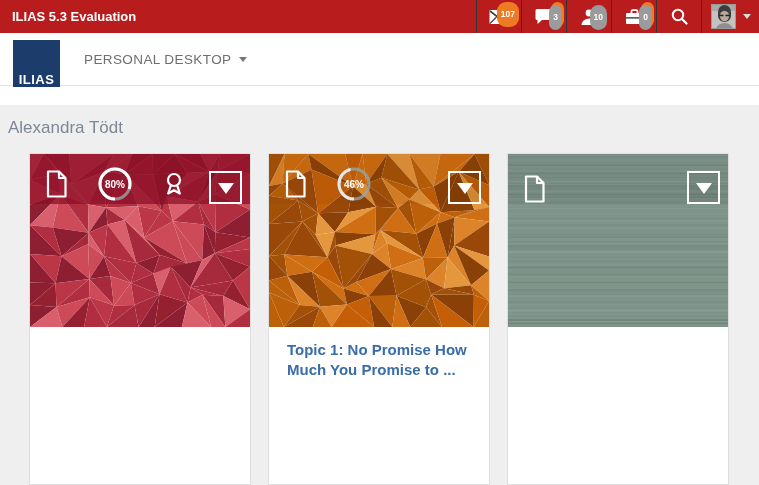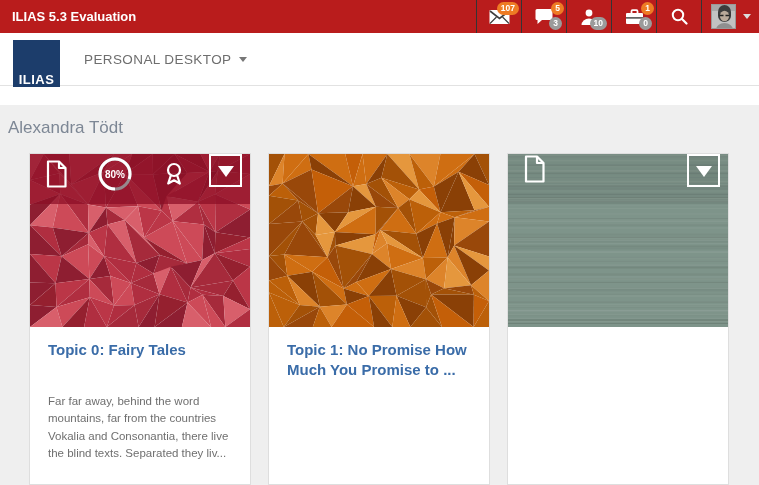--- a/index.html
+++ b/index.html
@@ -7,21 +7,21 @@
               font-family:"Liberation Sans", sans-serif; }
 
   
   .topbar { height:33px; background:#b91c1c; display:flex; align-items:stretch; }
   .topbar-title { flex:1; color:#fff; font-size:13px; font-weight:bold; line-height:33px; padding-left:12px; }
   .topbar-items { display:flex; }
   .topbar-item { width:45px; display:flex; align-items:center; justify-content:center;
                  position:relative; border-left:1px solid #343434; cursor:pointer; }
   .topbar-item.avatar-item { width:58px; }
   .badge { position:absolute; border-radius:9px; color:#fff; font-size:8.5px; font-weight:bold;
-           padding:1px 4px; line-height:1.25; z-index:2; }
+           padding:7px 4px; line-height:1.25; z-index:2; }
   .badge.orange { background:#ee7b24; }
   .badge.gray   { background:#9b9b9b; }
   .b-tr { top:2px; right:2px; }
   .b-br { bottom:3px; right:4px; }
   .avatar-box { width:25px; height:25px; border:1px solid #9a9a9a; background:#c9c9c9; overflow:hidden; }
   .tb-caret { width:0; height:0; border-left:4px solid transparent; border-right:4px solid transparent;
               border-top:5px solid #dcdcdc; margin-left:7px; }
 
   
   .navbar { height:53px; background:#fff; border-bottom:1px solid #e2e2e2; position:relative; }
@@ -34,21 +34,21 @@
                 border-top:5px solid #777; margin-left:8px; }
 
   
   .content { height:398px; background:#efefef;margin-top:19px; }
   .page-heading { padding:13px 0 0 8px; font-size:17px; color:#7d8795; }
   .cards { display:flex; gap:19px; margin:16px 30px 0; }
   .card { width:220px; height:330px; background:#fff; box-shadow:0 0 0 1px rgba(0,0,0,.07); }
   .card-media { height:173px; position:relative; overflow:hidden; }
   svg.texture { position:absolute; inset:0; width:100%; height:100%; display:block; }
   .card-band { position:absolute; top:0; left:0; right:0; height:50px;
-               display:flex; align-items:flex-start; padding:0 8px 0 14px; }
+               display:flex; align-items:flex-end; padding:5px 8px 0 14px; }
   .band-group { display:flex; align-items:center; gap:26px; }
   .dd-btn { margin-left:auto; width:33px; height:33px; border:2px solid #fff;
             display:flex; align-items:center; justify-content:center; cursor:pointer; background:rgba(0,0,0,.04); }
   .dd-tri { width:0; height:0; border-left:8px solid transparent; border-right:8px solid transparent;
             border-top:11px solid #fff; margin-top:2px; }
   .ring { width:40px; height:40px; display:block; }
   .ring-bg { fill:none; stroke:rgba(150,165,165,.8); stroke-width:3; }
   .ring-fg { fill:none; stroke:#fff; stroke-width:3; stroke-linecap:butt; }
   .ring-text { fill:#fff; font-size:10px; font-weight:bold; text-anchor:middle;
                font-family:"Liberation Sans", sans-serif; }
@@ -294,24 +294,20 @@
                 <circle cx="13" cy="9" r="6" fill="none" stroke="#fff" stroke-width="2.2"></circle>
                 <path d="M9.8 14.5 L7.2 22.5 L13 19.3 L18.8 22.5 L16.2 14.5" fill="none" stroke="#fff" stroke-width="2.2" stroke-linejoin="round"></path>
               </svg>
             </span>
           </div>
           <div class="dd-btn">
             <span class="dd-tri"></span>
           </div>
         </div>
       </div>
-      <div class="card-body">
-        <div class="card-title">Topic 0: Fairy Tales</div>
-        <div class="card-desc">Far far away, behind the word mountains, far from the countries Vokalia and Consonantia, there live the blind texts. Separated they liv...</div>
-      </div>
     </div>
 
     <div class="card">
       <div class="card-media">
         <svg class="texture" viewBox="0 0 220 173" preserveAspectRatio="none">
             <polygon points="0.0,0.0 15.5,0.0 0.0,32.0" fill="#a35107"></polygon>
             <polygon points="15.5,0.0 13.6,29.4 0.0,32.0" fill="#dd842a"></polygon>
             <polygon points="15.5,0.0 39.4,0.0 13.6,29.4" fill="#cf6e12"></polygon>
             <polygon points="39.4,0.0 42.5,15.5 13.6,29.4" fill="#cf6e12"></polygon>
             <polygon points="39.4,0.0 76.2,0.0 84.0,32.3" fill="#cf6e12"></polygon>
@@ -430,20 +426,39 @@
             <polygon points="99.8,142.1 123.3,173.0 105.1,173.0" fill="#8a4006"></polygon>
             <polygon points="127.5,141.7 157.1,153.2 141.3,173.0" fill="#8a4006"></polygon>
             <polygon points="127.5,141.7 141.3,173.0 123.3,173.0" fill="#cf6e12"></polygon>
             <polygon points="157.1,153.2 162.1,140.4 173.0,173.0" fill="#a35107"></polygon>
             <polygon points="157.1,153.2 173.0,173.0 141.3,173.0" fill="#a35107"></polygon>
             <polygon points="162.1,140.4 204.9,140.7 204.6,173.0" fill="#8a4006"></polygon>
             <polygon points="162.1,140.4 204.6,173.0 173.0,173.0" fill="#c45f08"></polygon>
             <polygon points="204.9,140.7 220.0,147.0 204.6,173.0" fill="#c45f08"></polygon>
             <polygon points="220.0,147.0 220.0,173.0 204.6,173.0" fill="#bc6009"></polygon>
           </svg>
+        <div class="card-band" style="background: rgba(120, 55, 0, 0.12);">
+          <div class="band-group">
+            <span class="icon">
+              <svg width="25" height="30" viewBox="0 0 25 30">
+                <path d="M4 2.5 h11 l6.5 6.5 v18.5 h-17.5 z" fill="none" stroke="#fff" stroke-width="2.2" stroke-linejoin="round"></path>
+                <path d="M15 2.5 v6.5 h6.5" fill="none" stroke="#fff" stroke-width="2.2" stroke-linejoin="round"></path>
+              </svg>
+            </span>
+            <svg class="ring" viewBox="0 0 40 40">
+              <circle class="ring-bg" cx="20" cy="20" r="15"></circle>
+              <circle class="ring-fg" cx="20" cy="20" r="15" transform="rotate(90 20 20)" style="stroke-dasharray: 43.354, 94.2478; stroke: rgb(232, 232, 232);"></circle>
+              <text class="ring-text" x="20" y="23.5">46%</text>
+            </svg>
+
+          </div>
+          <div class="dd-btn">
+            <span class="dd-tri"></span>
+          </div>
+        </div>
       </div>
       <div class="card-body">
         <div class="card-title">Topic 1: No Promise How Much You Promise to ...</div>
         <div class="card-desc"></div>
       </div>
     </div>
 
     <div class="card">
       <div class="card-media">
         <svg class="texture" viewBox="0 0 220 173" preserveAspectRatio="none">

